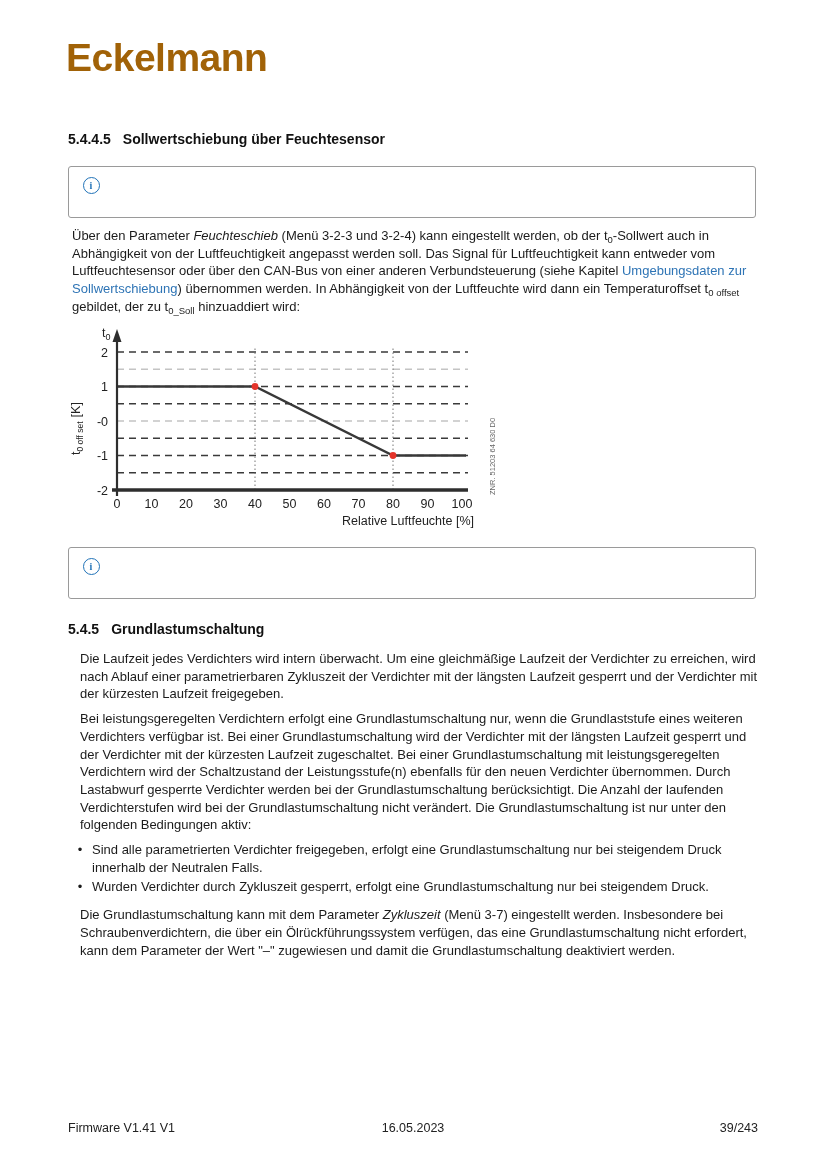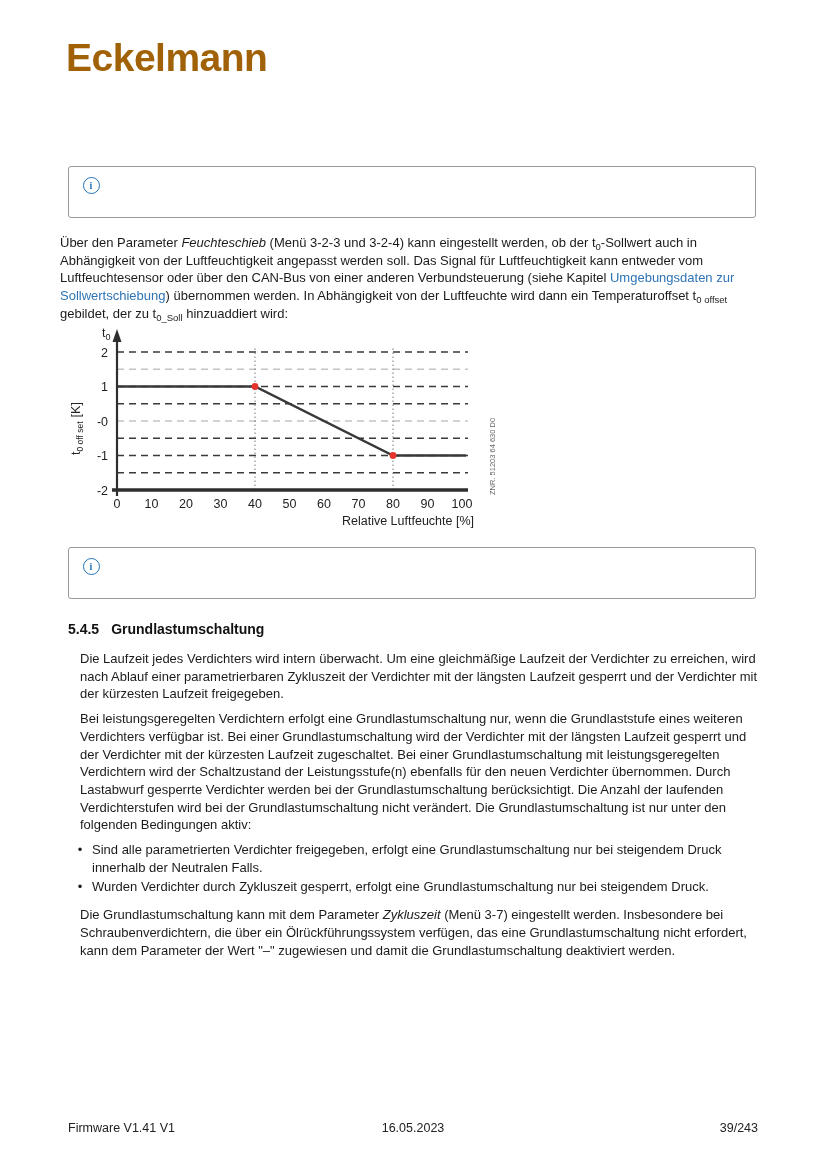--- a/index.html
+++ b/index.html
@@ -27,21 +27,21 @@
   .nb1{top:166px;}
   .nb2{top:547px;}
   .note-icon-col{width:44px; display:flex; justify-content:center; flex:0 0 44px; padding-top:1px;}
   .circle-i{
     width:15px; height:15px; border:1.5px solid #2173b8; border-radius:50%;
     color:#2173b8; font-size:10px; font-weight:700; line-height:15px;
     text-align:center; display:inline-block; font-family:"Liberation Serif", serif;
   }
   .note-text{font-size:13px; line-height:17.6px; color:#1b1b1b; flex:1;}
   .body-text{font-size:13px; line-height:17.7px; color:#1b1b1b;}
-  .para1{position:absolute; left:60px; top:227px; width:695px;margin-top:7px;}
+  .para1{position:absolute; left:72px; top:227px; width:695px;}
   sub.s{font-size:9.5px; line-height:0; vertical-align:-3px;}
   .em{font-style:italic;}
   .bold{font-weight:700;}
   a.doclink{color:#2e74b5; text-decoration:none; cursor:pointer;}
   .chart-wrap{position:absolute; left:58px; top:324px; width:480px; height:216px;}
   .sec2-flow{position:absolute; left:68px; top:650px; width:695px;}
   .sec2-flow p{margin:0 0 7px 12px;}
   ul.bullets{list-style:none; margin:4px 0 10px 0; padding:0;}
   ul.bullets li{display:flex; margin:0 0 2px 0;}
   ul.bullets .bullet{flex:0 0 24px; text-align:center; color:#1b1b1b;}
@@ -56,20 +56,23 @@
   .footer .fl,.footer .fr{position:relative; z-index:1; background:#fff;}
   svg text{font-family:"Liberation Sans", sans-serif;}
 </style>
 </head>
 <body>
 
 <div class="page">
 
   <div class="logo">Eckelmann</div>
 
+  <div class="heading h1">
+    <span class="hnum">5.4.4.5</span><span>Sollwertschiebung über Feuchtesensor</span>
+  </div>
 
   <div class="notebox nb1">
     <span class="note-icon-col">
       <span class="circle-i">i</span>
     </span>
   </div>
 
   <div class="para1 body-text"><span>Über den Parameter </span><span class="em">Feuchteschieb</span><span> (Menü 3-2-3 und 3-2-4) kann eingestellt werden, ob der t</span><sub class="s">0</sub><span>-Sollwert auch in Abhängigkeit von der Luftfeuchtigkeit angepasst werden soll. Das Signal für Luftfeuchtigkeit kann entweder vom Luftfeuchtesensor oder über den CAN-Bus von einer anderen Verbundsteuerung (siehe Kapitel </span><a class="doclink">Umgebungsdaten zur Sollwertschiebung</a><span>) übernommen werden. In Abhängigkeit von der Luftfeuchte wird dann ein Temperaturoffset t</span><sub class="s">0 offset</sub><span> gebildet, der zu t</span><sub class="s">0_Soll</sub><span> hinzuaddiert wird:</span></div>
 
   <div class="chart-wrap">

